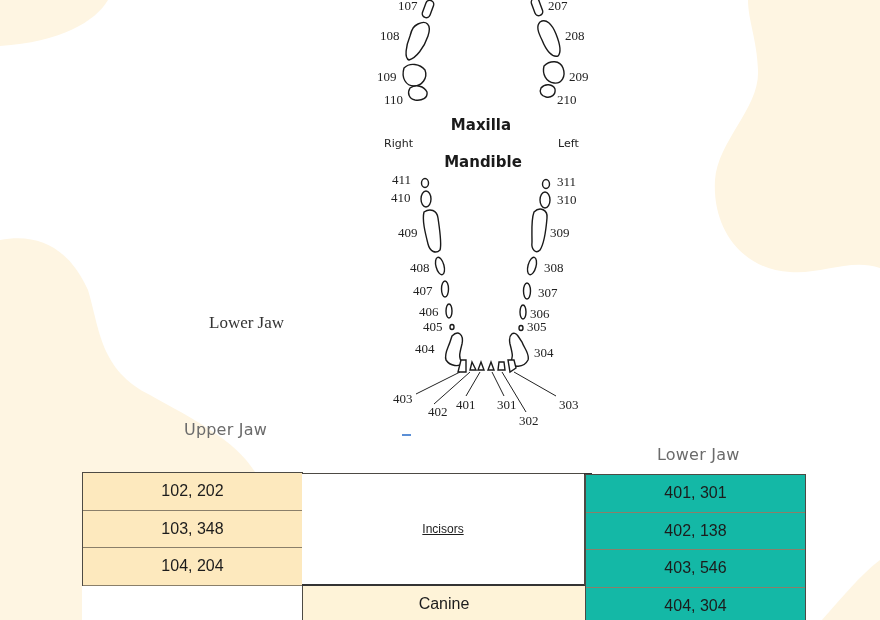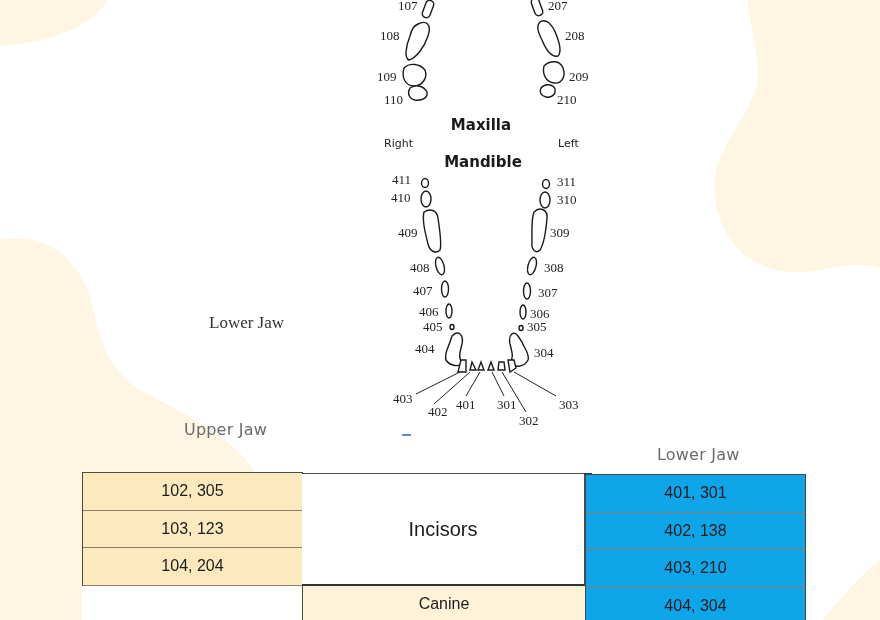--- a/index.html
+++ b/index.html
@@ -36,27 +36,27 @@
     border-top: 1.5px solid #4d4a44;
   }
   .cell {
     display: flex; align-items: center; justify-content: center;
     font-size: 16px; color: #1c1c1c; box-sizing: border-box;
     border-bottom: 1px solid #8a7f6a;
   }
   .upper-col { left: 82px; top: 472px; width: 219px; }
   .upper-col .cell { height: 37.5px; background: #fde9be; }
   .lower-col { left: 585px; top: 474px; width: 219px; }
-  .lower-col .cell { height: 37.5px; background: #0ea5e9; }
+  .lower-col .cell { height: 37.5px; background: #14b8a6; }
 
   .mid-incisors {
     position: absolute; z-index: 2; left: 302px; top: 473px; width: 282px; height: 110px;
     background: #ffffff; border-top: 1.5px solid #4d4a44; border-right: 1.5px solid #4d4a44;
     border-bottom: 2px solid #333; display: flex; align-items: center; justify-content: center;
-    font-size: 20px; color: #1c1c1c;
+    font-size: 12px; color: #1c1c1c; text-decoration: underline;
   }
   .mid-canine {
     position: absolute; z-index: 2; left: 302px; top: 586px; width: 282px; height: 36px;
     background: #fef3d8; border-right: 1.5px solid #4d4a44; border-left: 1px solid #4d4a44;
     display: flex; align-items: center; justify-content: center;
     font-size: 16px; color: #1c1c1c;
   }
   .top-tick {
     position: absolute; z-index: 2; left: 584px; top: 473px; width: 8px; height: 1.5px; background: #333;
   }
@@ -157,27 +157,27 @@
   </g>
 </svg>
 
 <div class="side-label" style="left:209px; top:313px;">Lower Jaw</div>
 <div class="link-mark"></div>
 
 <div class="section-label" style="left:147px; top:420px;margin-left:37px;">Upper Jaw</div>
 <div class="section-label" style="left:657px; top:445px;">Lower Jaw</div>
 
 <div class="col upper-col">
-  <div class="cell">102, 305</div>
-  <div class="cell">103, 123</div>
+  <div class="cell">102, 202</div>
+  <div class="cell">103, 348</div>
   <div class="cell">104, 204</div>
 </div>
 
 <div class="mid-incisors">Incisors</div>
 <div class="mid-canine">Canine</div>
 <div class="top-tick"></div>
 
 <div class="col lower-col">
   <div class="cell">401, 301</div>
   <div class="cell">402, 138</div>
-  <div class="cell">403, 210</div>
+  <div class="cell">403, 546</div>
   <div class="cell">404, 304</div>
 </div>
 
 </body></html>

